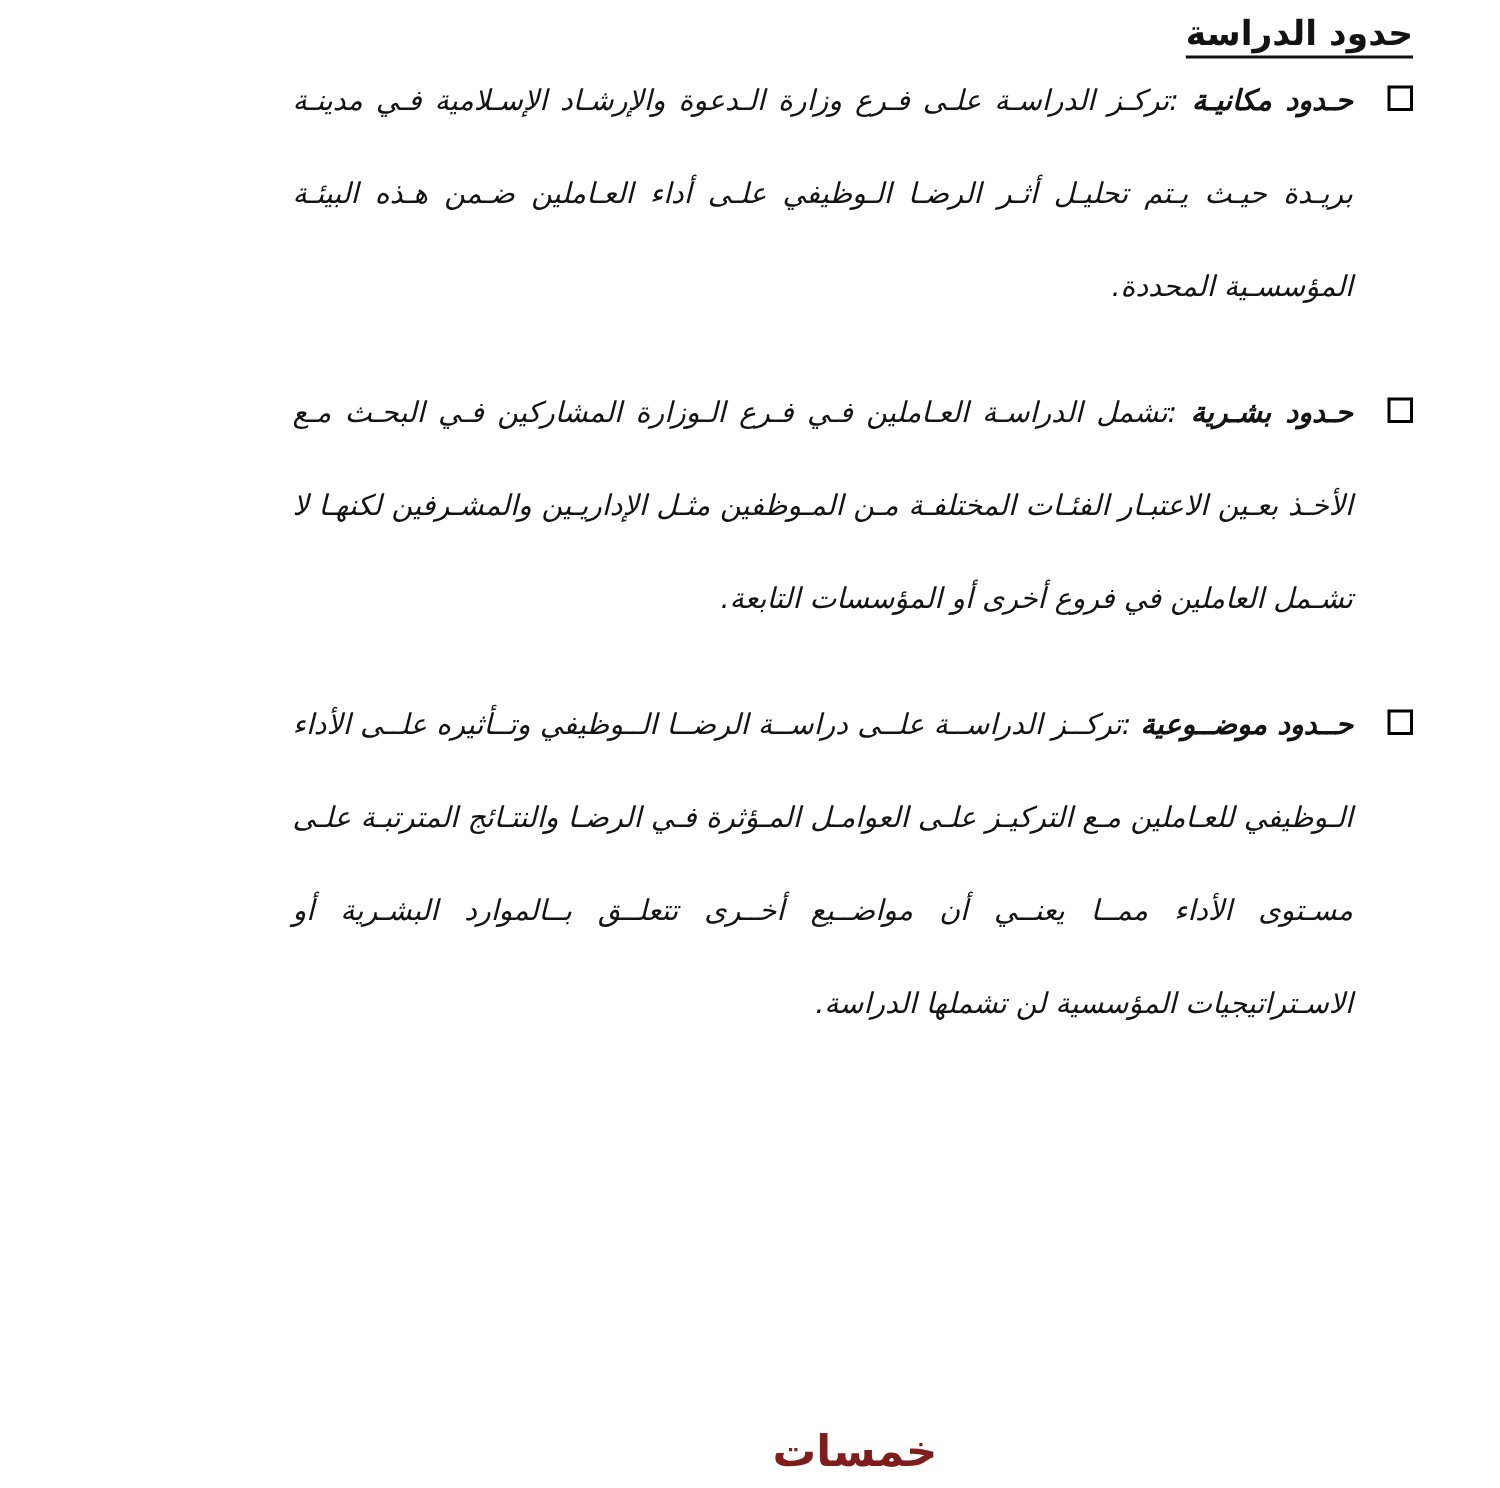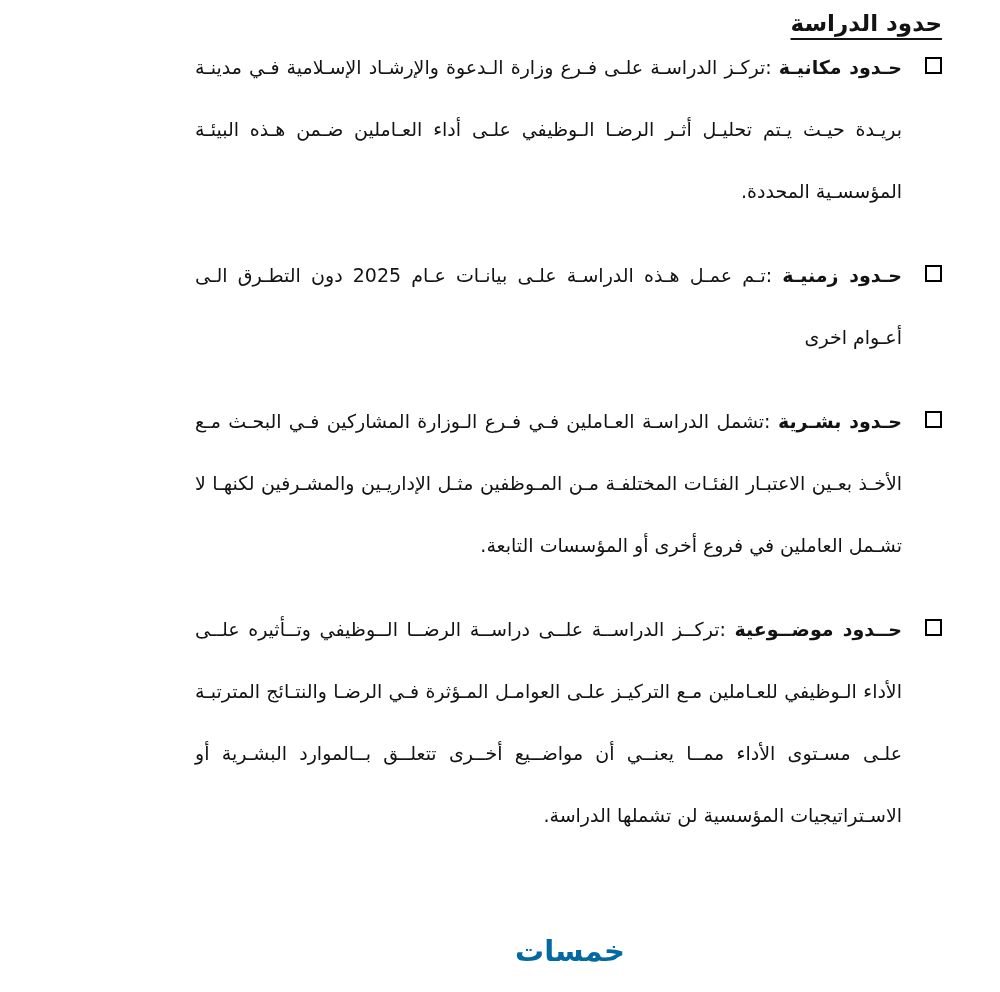--- a/index.html
+++ b/index.html
@@ -30,20 +30,21 @@
     letter-spacing: 0.5px;
   }
   .intro {
     margin: 52px 0 36px 0;
     font-size: 19px;
     text-align: right;
     line-height: 28px;
   }
   .items {
     display: block;
+    font-style: italic;
   }
   .item {
     display: flex;
     align-items: flex-start;
     margin-bottom: 22px;
   }
   .bullet-col {
     flex: 0 0 40px;
     width: 40px;
     padding-top: 21px;
@@ -63,26 +64,26 @@
     font-size: 19px;
     line-height: 62px;
     text-align: justify;
     text-justify: inter-word;
   }
   .item-heading {
     font-weight: bold;
   }
   .watermark {
     position: absolute;
-    bottom: 24px;
+    bottom: 8px;
     left: 50%;
     transform: translateX(-50%);
     font-size: 29px;
     font-weight: bold;
-    color: #0369a1;
+    color: #7f1d1d;
     letter-spacing: 1px;
     user-select: none;
     white-space: nowrap;
   }
 </style>
 </head>
 <body>
 
 <div class="page">
 
@@ -94,29 +95,20 @@
     <div class="item">
       <span class="bullet-col">
         <span class="bullet"></span>
       </span>
       <p class="item-text">
         <span class="item-heading">حـدود مكانيـة</span>
         <span>:تركـز الدراسـة علـى فـرع وزارة الـدعوة والإرشـاد الإسـلامية فـي مدينـة بريـدة حيـث يـتم تحليـل أثـر الرضـا الـوظيفي علـى أداء العـاملين ضـمن هـذه البيئـة المؤسسـية المحددة.</span>
       </p>
     </div>
 
-    <div class="item">
-      <span class="bullet-col">
-        <span class="bullet"></span>
-      </span>
-      <p class="item-text">
-        <span class="item-heading">حـدود زمنيـة</span>
-        <span>:تـم عمـل هـذه الدراسـة علـى بيانـات عـام 2025 دون التطـرق الـى أعـوام اخرى</span>
-      </p>
-    </div>
 
     <div class="item">
       <span class="bullet-col">
         <span class="bullet"></span>
       </span>
       <p class="item-text">
         <span class="item-heading">حـدود بشـرية</span>
         <span>:تشمل الدراسـة العـاملين فـي فـرع الـوزارة المشاركين فـي البحـث مـع الأخـذ بعـين الاعتبـار الفئـات المختلفـة مـن المـوظفين مثـل الإداريـين والمشـرفين لكنهـا لا تشـمل العاملين في فروع أخرى أو المؤسسات التابعة.</span>
       </p>
     </div>

